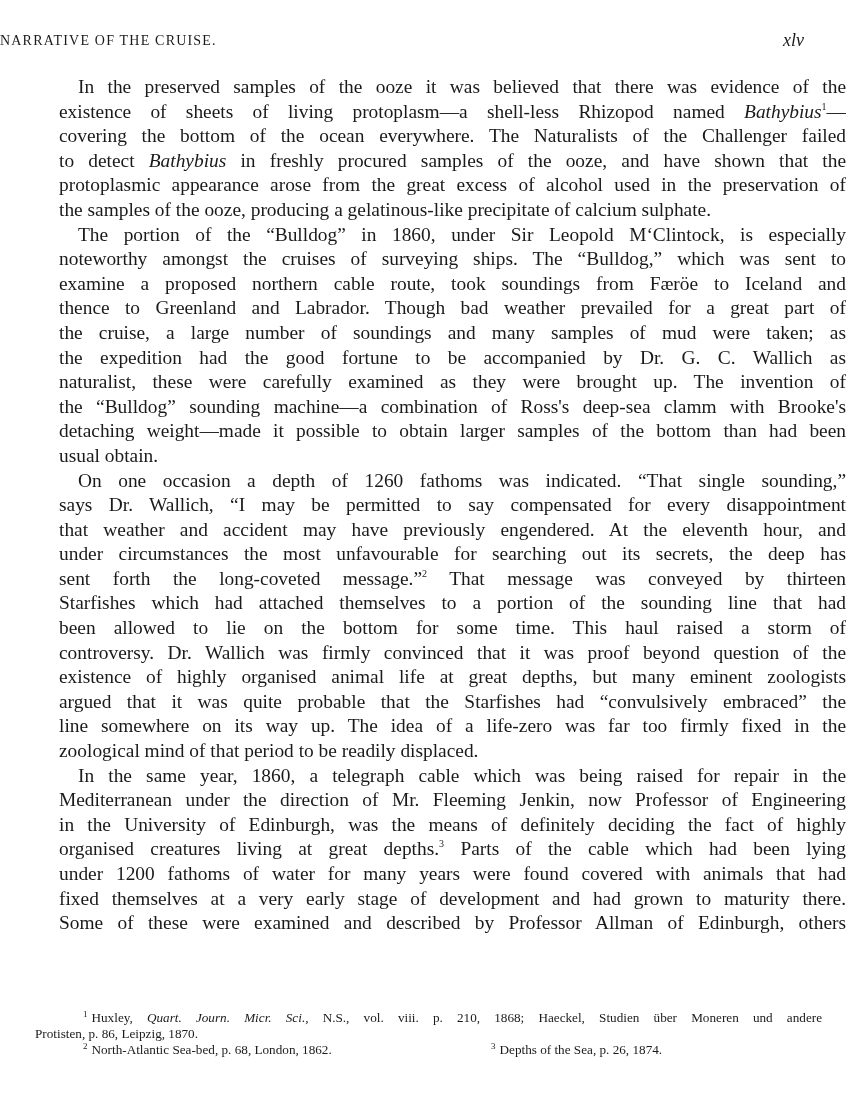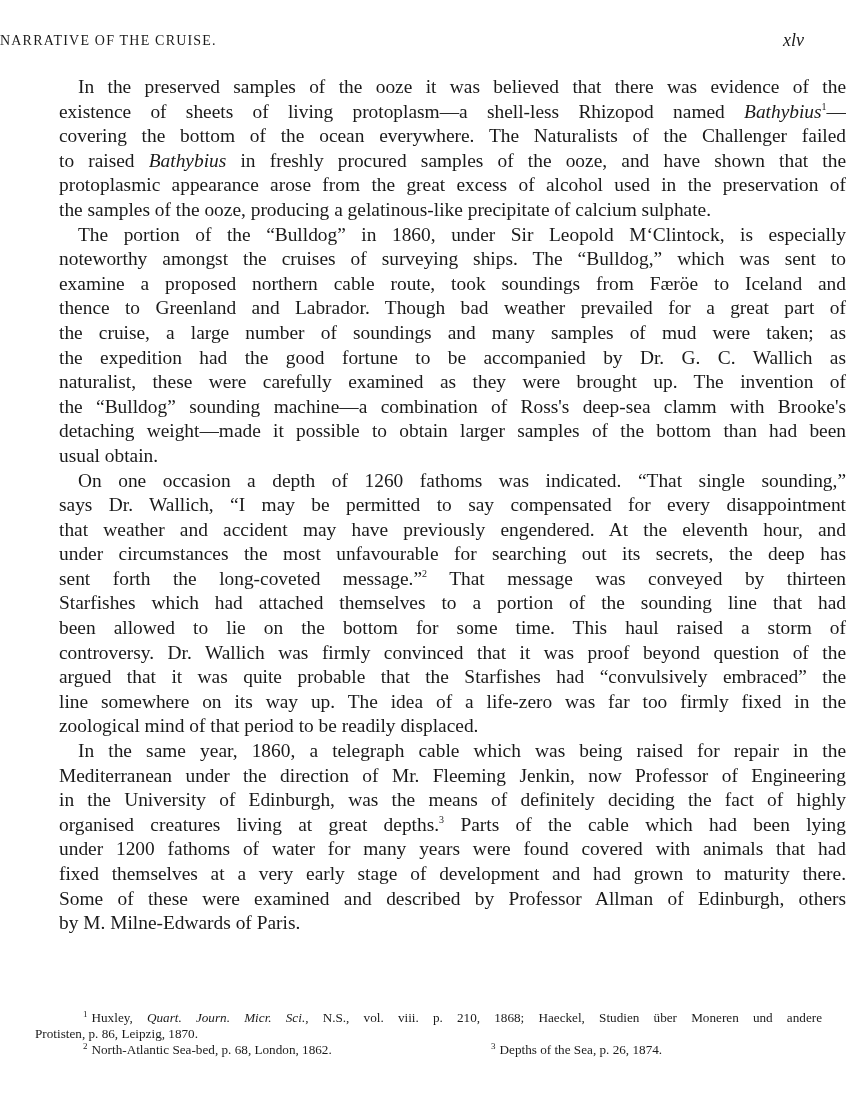--- a/index.html
+++ b/index.html
@@ -53,21 +53,21 @@
     <div class="running-title">NARRATIVE OF THE CRUISE.</div>
     <div class="page-number">xlv</div>
   </div>
 
   <div class="body-text">
 
     <div class="para">
       <span class="line indent">In the preserved samples of the ooze it was believed that there was evidence of the</span>
       <span class="line"><span>existence of sheets of living protoplasm—a shell-less Rhizopod named </span><i>Bathybius</i><sup>1</sup><span>—</span></span>
       <span class="line">covering the bottom of the ocean everywhere.  The Naturalists of the Challenger failed</span>
-      <span class="line"><span>to raised </span><i>Bathybius</i><span> in freshly procured samples of the ooze, and have shown that the</span></span>
+      <span class="line"><span>to detect </span><i>Bathybius</i><span> in freshly procured samples of the ooze, and have shown that the</span></span>
       <span class="line">protoplasmic appearance arose from the great excess of alcohol used in the preservation of</span>
       <span class="line last">the samples of the ooze, producing a gelatinous-like precipitate of calcium sulphate.</span>
     </div>
 
     <div class="para">
       <span class="line indent">The portion of the “Bulldog” in 1860, under Sir Leopold M‘Clintock, is especially</span>
       <span class="line">noteworthy amongst the cruises of surveying ships.  The “Bulldog,” which was sent to</span>
       <span class="line">examine a proposed northern cable route, took soundings from Færöe to Iceland and</span>
       <span class="line">thence to Greenland and Labrador.  Though bad weather prevailed for a great part of</span>
       <span class="line">the cruise, a large number of soundings and many samples of mud were taken; as</span>
@@ -80,34 +80,34 @@
 
     <div class="para">
       <span class="line indent">On one occasion a depth of 1260 fathoms was indicated.  “That single sounding,”</span>
       <span class="line">says Dr. Wallich, “I may be permitted to say compensated for every disappointment</span>
       <span class="line">that weather and accident may have previously engendered.  At the eleventh hour, and</span>
       <span class="line">under circumstances the most unfavourable for searching out its secrets, the deep has</span>
       <span class="line"><span>sent forth the long-coveted message.”</span><sup>2</sup><span>  That message was conveyed by thirteen</span></span>
       <span class="line">Starfishes which had attached themselves to a portion of the sounding line that had</span>
       <span class="line">been allowed to lie on the bottom for some time.  This haul raised a storm of</span>
       <span class="line">controversy.  Dr. Wallich was firmly convinced that it was proof beyond question of the</span>
+      <span class="line">existence of highly organised animal life at great depths, but many eminent zoologists</span>
       <span class="line">argued that it was quite probable that the Starfishes had “convulsively embraced” the</span>
       <span class="line">line somewhere on its way up.  The idea of a life-zero was far too firmly fixed in the</span>
       <span class="line last">zoological mind of that period to be readily displaced.</span>
     </div>
 
     <div class="para">
       <span class="line indent">In the same year, 1860, a telegraph cable which was being raised for repair in the</span>
       <span class="line">Mediterranean under the direction of Mr. Fleeming Jenkin, now Professor of Engineering</span>
       <span class="line">in the University of Edinburgh, was the means of definitely deciding the fact of highly</span>
       <span class="line"><span>organised creatures living at great depths.</span><sup>3</sup><span>  Parts of the cable which had been lying</span></span>
       <span class="line">under 1200 fathoms of water for many years were found covered with animals that had</span>
       <span class="line">fixed themselves at a very early stage of development and had grown to maturity there.</span>
       <span class="line">Some of these were examined and described by Professor Allman of Edinburgh, others</span>
-      <span class="line last">by M. Milne-Edwards of Paris.</span>
     </div>
 
   </div>
 
   <div class="footnotes">
     <span class="fn-line justify fn-indent"><span class="fn-num">1</span><span>Huxley, </span><i>Quart. Journ. Micr. Sci.</i><span>, N.S., vol. viii. p. 210, 1868; Haeckel, Studien über Moneren und andere</span></span>
     <span class="fn-line">Protisten, p. 86, Leipzig, 1870.</span>
     <div class="fn-row">
       <span class="fn-line fn-indent"><span class="fn-num">2</span><span>North-Atlantic Sea-bed, p. 68, London, 1862.</span></span>
       <span class="fn-right"><span class="fn-num">3</span><span>Depths of the Sea, p. 26, 1874.</span></span>

